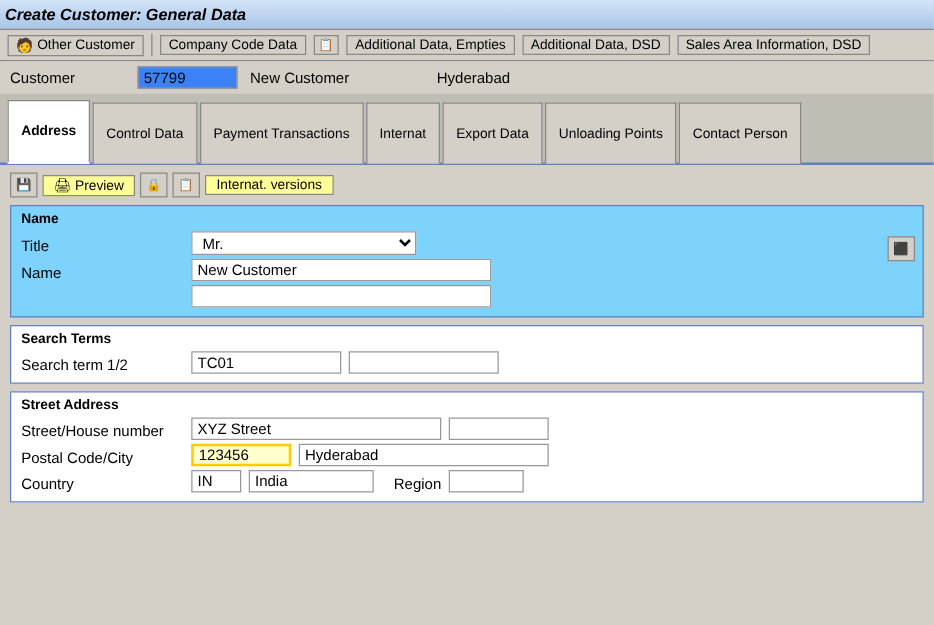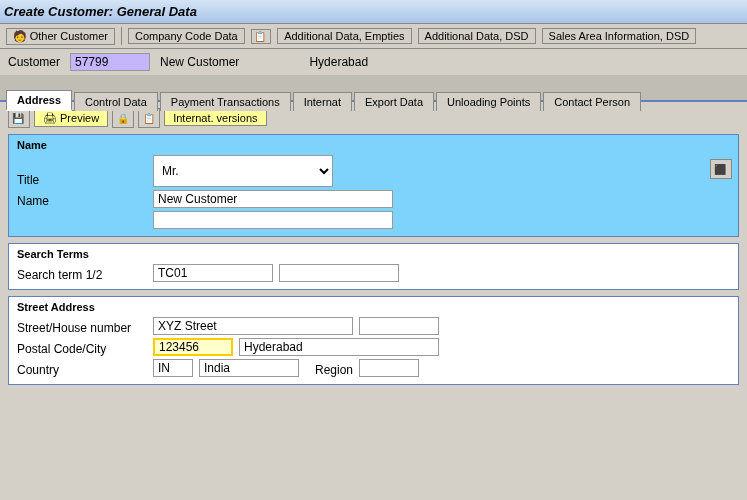--- a/index.html
+++ b/index.html
@@ -60,45 +60,46 @@
     .customer-info {
       background: #d4d0c8;
       padding: 4px 8px;
       display: flex;
       align-items: center;
       gap: 10px;
       font-size: 12px;
     }
     .customer-input {
       border: 1px solid #999;
-      background: #c4b5fd;
+      background: #3b82f6;
       padding: 1px 4px;
       font-size: 12px;
       width: 80px;
+      margin-left: 40px;
     }
 
     
     .tab-strip {
       display: flex;
       align-items: flex-end;
       background: #c0bdb5;
       padding: 4px 6px 0 6px;
       gap: 2px;
       border-bottom: 2px solid #6080c0;
     }
     .tab {
-      padding: 3px 10px;
+      padding: 18px 10px;
       background: #d4d0c8;
       border: 1px solid #888;
       border-bottom: none;
       cursor: pointer;
       font-size: 11px;
       color: #000;
       position: relative;
-      top: 11px;
+      top: 1px;
     }
     .tab.active {
       background: #fff;
       border-bottom: 2px solid #fff;
       font-weight: bold;
       z-index: 2;
     }
 
     
     .main-content {
@@ -159,21 +160,21 @@
     }
     .field-input.highlighted {
       border: 2px solid #ffcc00;
       background: #ffffcc;
     }
     .field-select {
       border: 1px solid #999;
       background: #fff;
       padding: 1px 4px;
       font-size: 12px;
-      height: 32px;
+      height: 19px;
       width: 180px;
     }
 
     
     .search-section {
       border: 1px solid #6080c0;
       background: #fff;
       margin-bottom: 6px;
       padding: 4px 8px;
     }

